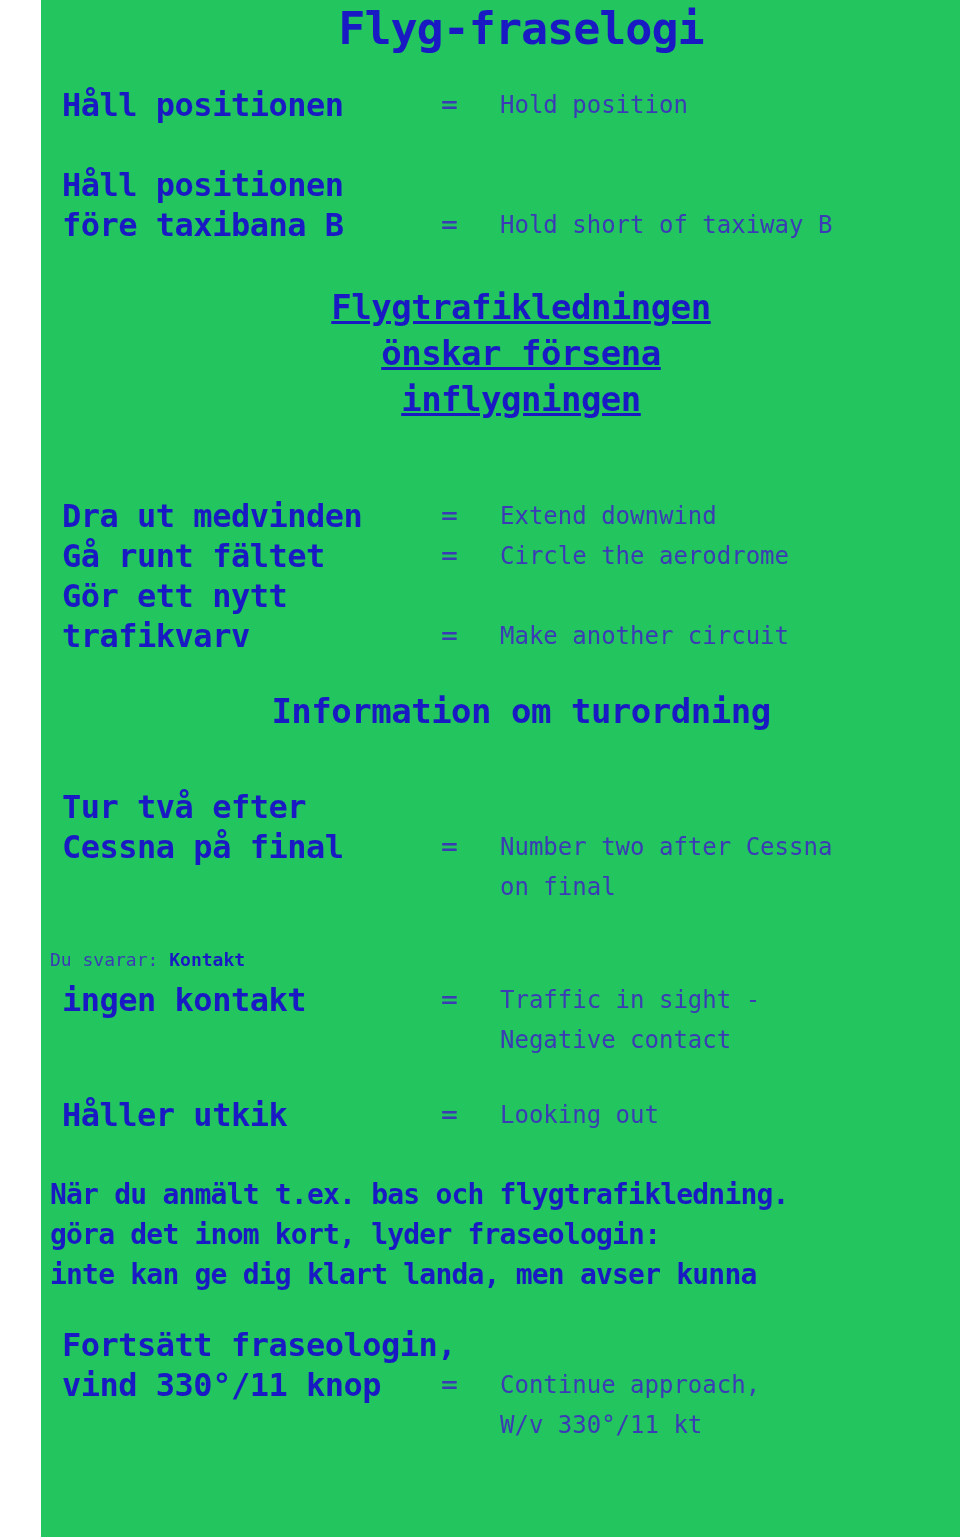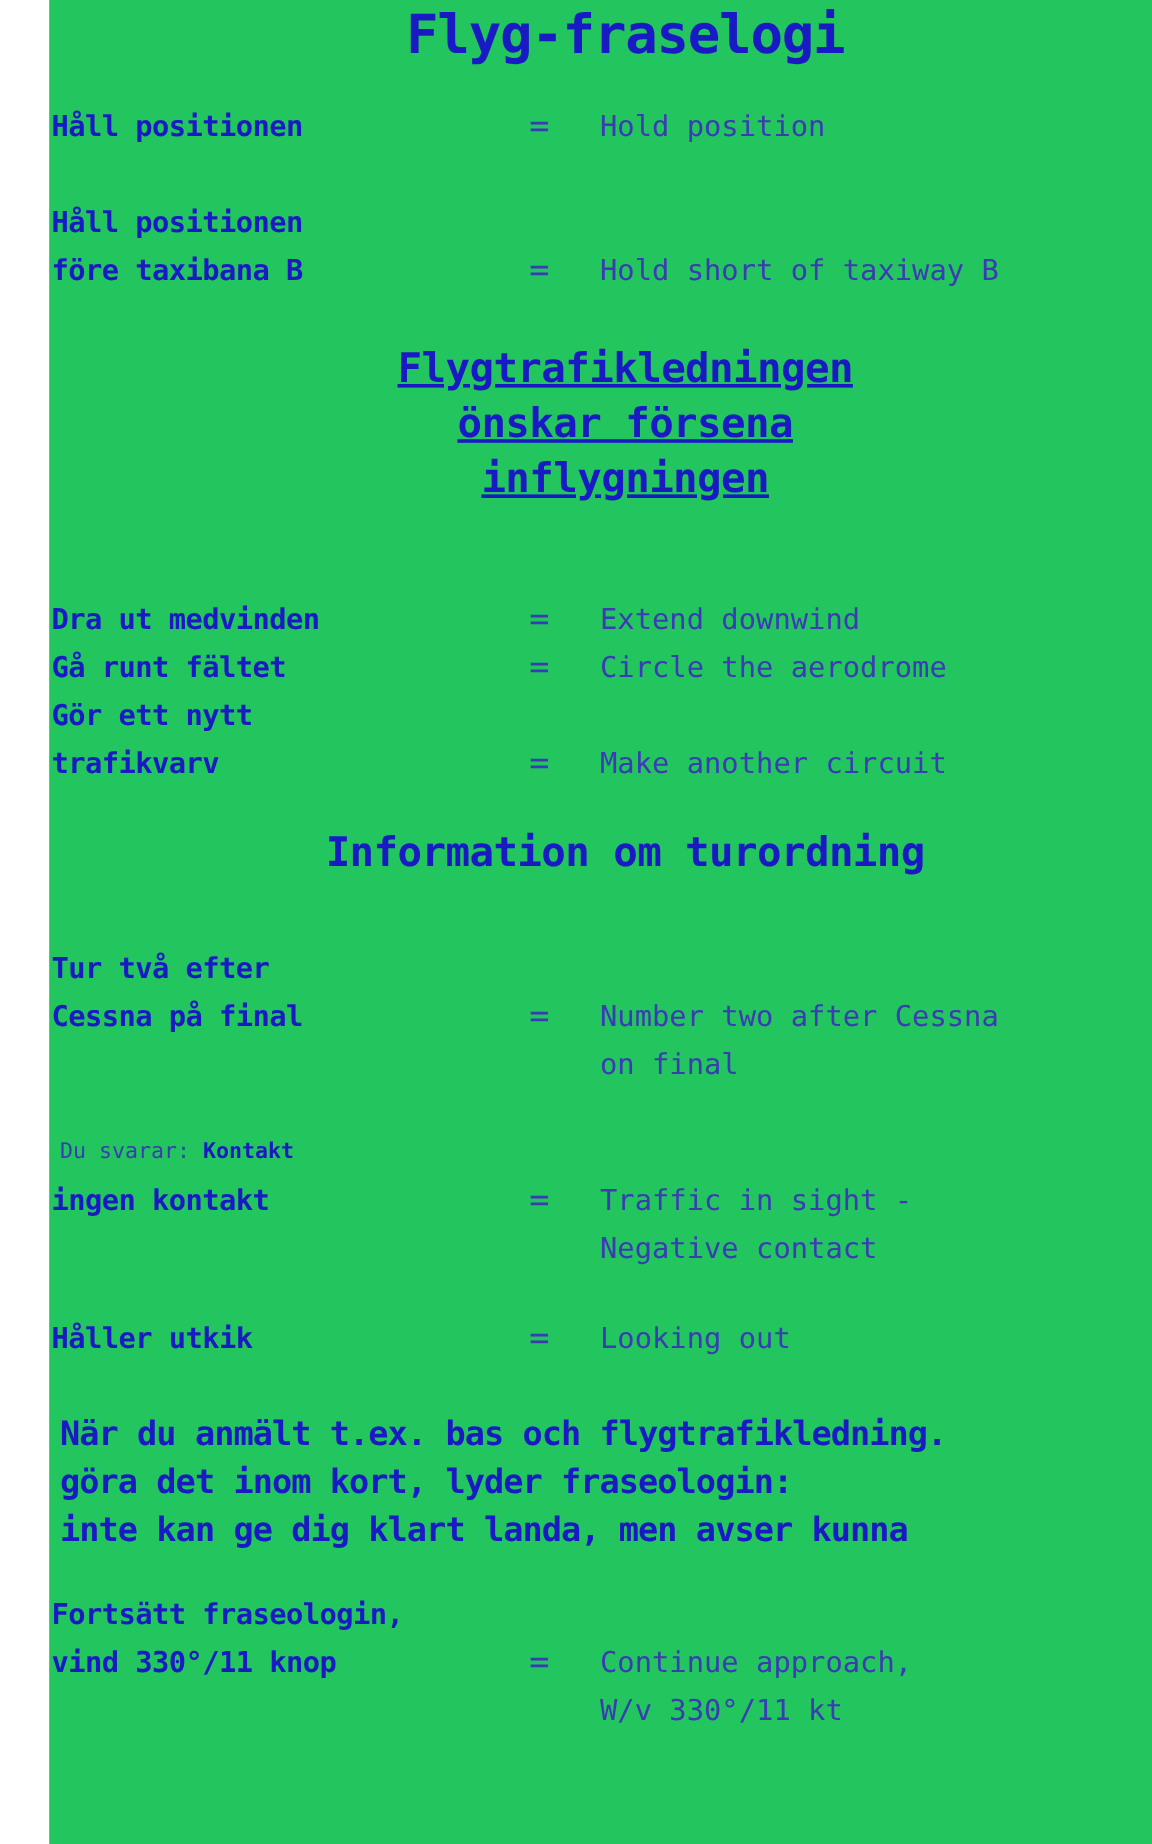--- a/index.html
+++ b/index.html
@@ -68,23 +68,23 @@
 
   
   .row {
     position: absolute;
     left: 0;
     width: 960px;
     height: 40px;
   }
   .col-sv {
     position: absolute;
-    left: 2px;
+    left: 21px;
     top: 0;
-    font-size: 24px;
+    font-size: 32px;
     line-height: 40px;
     white-space: nowrap;
   }
   .col-eq {
     position: absolute;
     left: 400px;
     top: 0;
     font-size: 28px;
     line-height: 40px;
     font-weight: normal;

